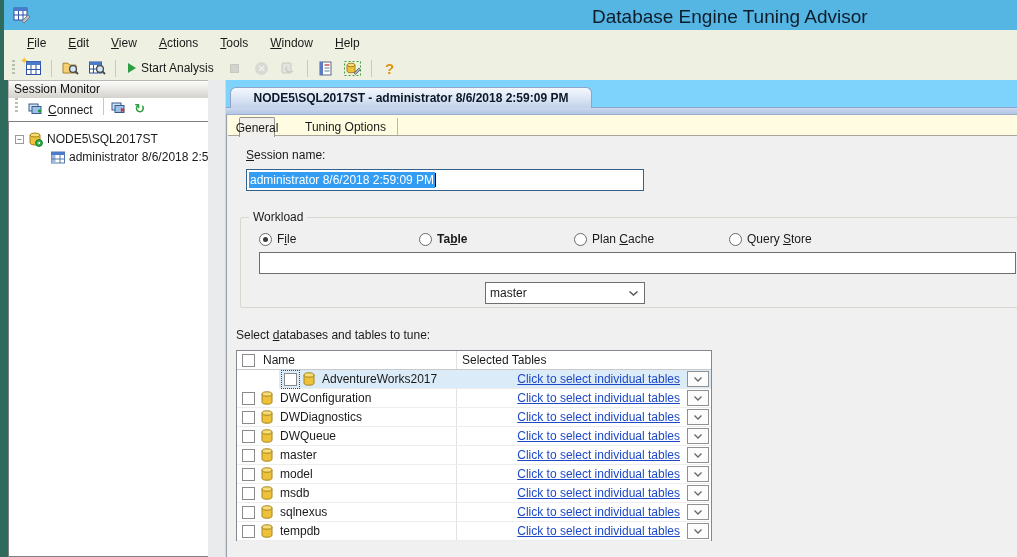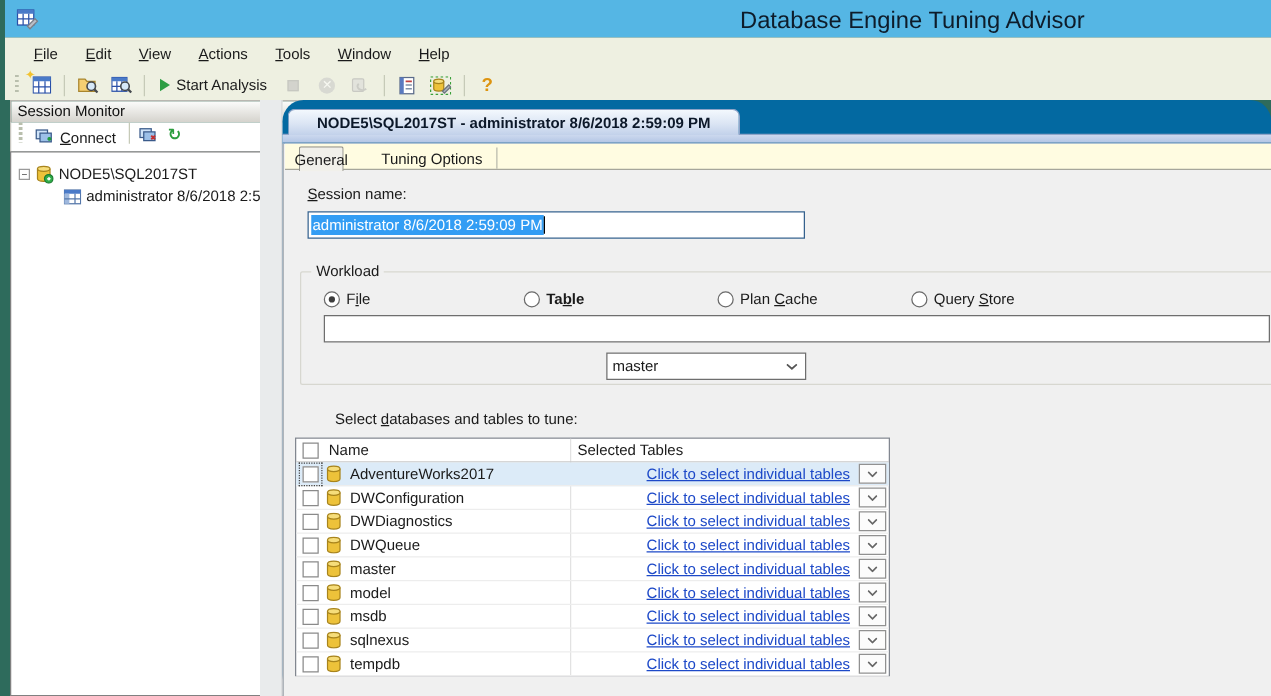--- a/index.html
+++ b/index.html
@@ -44,21 +44,21 @@
   .sm-tree { position:absolute; top:41px; left:0; right:0; bottom:0; background:#fff; border:1px solid #808080; }
   .tree-row { position:absolute; display:flex; align-items:center; gap:4px; white-space:nowrap; }
   .expander { width:9px; height:9px; border:1px solid #9a9a9a; background:#fff; font-size:8px; line-height:7px;
               text-align:center; color:#333; }
   .refresh-glyph { color:#2d9e3f; font-size:13px; font-weight:bold; }
 
   .splitter { position:absolute; left:208px; top:80px; width:18px; bottom:0; background:#e9ebec;
               border-right:1px solid #d7d9da; }
 
   
-  .main { position:absolute; left:226px; top:80px; right:0; bottom:0; background:#0369a1;border-radius:17px; }
+  .main { position:absolute; left:226px; top:80px; right:0; bottom:0; background:#7dd3fc; }
   .doc-tab { position:absolute; left:4px; top:7px; width:362px; height:21px; z-index:3;
              background:linear-gradient(180deg,#f3f8fd,#dbe5f4 55%,#c2d1ea);
              border:1px solid #8ea4c8; border-bottom:none; border-radius:6px 6px 0 0;
              display:flex; align-items:center; justify-content:center; font-weight:bold; color:#0c1829; }
   .band { position:absolute; left:0; right:0; top:27px; height:8px;
           background:linear-gradient(180deg,#ccd8ee,#b3c6e5); border-top:1px solid #8ea4c8;
           border-bottom:1px solid #9dadc9; }
   .page { position:absolute; left:0; right:0; top:35px; bottom:0; background:#f0f0f0;
           border-left:1px solid #99a0a8; }
   .subtab-strip { position:absolute; left:1px; right:0; top:0; height:21px; background:#fffce1;
@@ -89,21 +89,21 @@
   .combo { position:absolute; left:244px; top:64px; width:160px; height:22px; background:#fff;
            border:1px solid #6e6e6e; display:flex; align-items:center; padding-left:4px; }
   .combo .chev { position:absolute; right:6px; top:8px; }
 
   
   .tune-table { position:absolute; left:9px; top:235px; width:476px; height:191px; background:#fff;
                 border:1px solid #828790; }
   .col-line { position:absolute; left:219px; top:0; bottom:0; width:1px; background:#e2e2e2; }
   .thead { position:relative; height:19px; border-bottom:1px solid #c9c9c9; display:flex; align-items:center; }
   .trow { position:relative; height:19px; border-bottom:1px solid #ededed; display:flex; align-items:center; }
-  .trow.sel { background:#dcebf8; }
+  .trow.sel { background:#dcebf8;margin-left:42px; }
   .cb { width:13px; height:13px; background:#fff; border:1px solid #8a8a8a; margin-left:5px; flex:none; }
   .cb.focus { outline:1px dotted #444; outline-offset:2px; }
   .hdr-name { margin-left:8px; }
   .hdr-selected { position:absolute; left:225px; }
   .db-ico { margin-left:6px; flex:none; }
   .row-name { margin-left:7px; }
   .tbl-link { position:absolute; right:31px; color:#1d49c8; text-decoration:underline; cursor:pointer; }
   .combo-btn { position:absolute; right:2px; top:1px; width:22px; height:16px; background:#fcfcfc;
                border:1px solid #919191; display:flex; align-items:center; justify-content:center; }
 </style>
@@ -298,21 +298,21 @@
         </div>
         <input class="file-input" value="" style="">
         <div class="combo">
           <span>master</span>
           <svg class="chev" width="9" height="5" viewBox="0 0 9 5">
             <path d="M0.5 0.5 L4.5 4 L8.5 0.5" fill="none" stroke="#555" stroke-width="1.4"></path>
           </svg>
         </div>
       </div>
 
-      <div class="lbl" style="left:9px; top:213px;margin-left:32px;">Select <u>d</u>atabases and tables to tune:</div>
+      <div class="lbl" style="left:9px; top:213px;">Select <u>d</u>atabases and tables to tune:</div>
 
       <div class="tune-table">
         <div class="col-line"></div>
         <div class="thead">
           <span class="cb"></span>
           <span class="hdr-name">Name</span>
           <span class="hdr-selected">Selected Tables</span>
         </div>
 
         <div class="trow sel">

